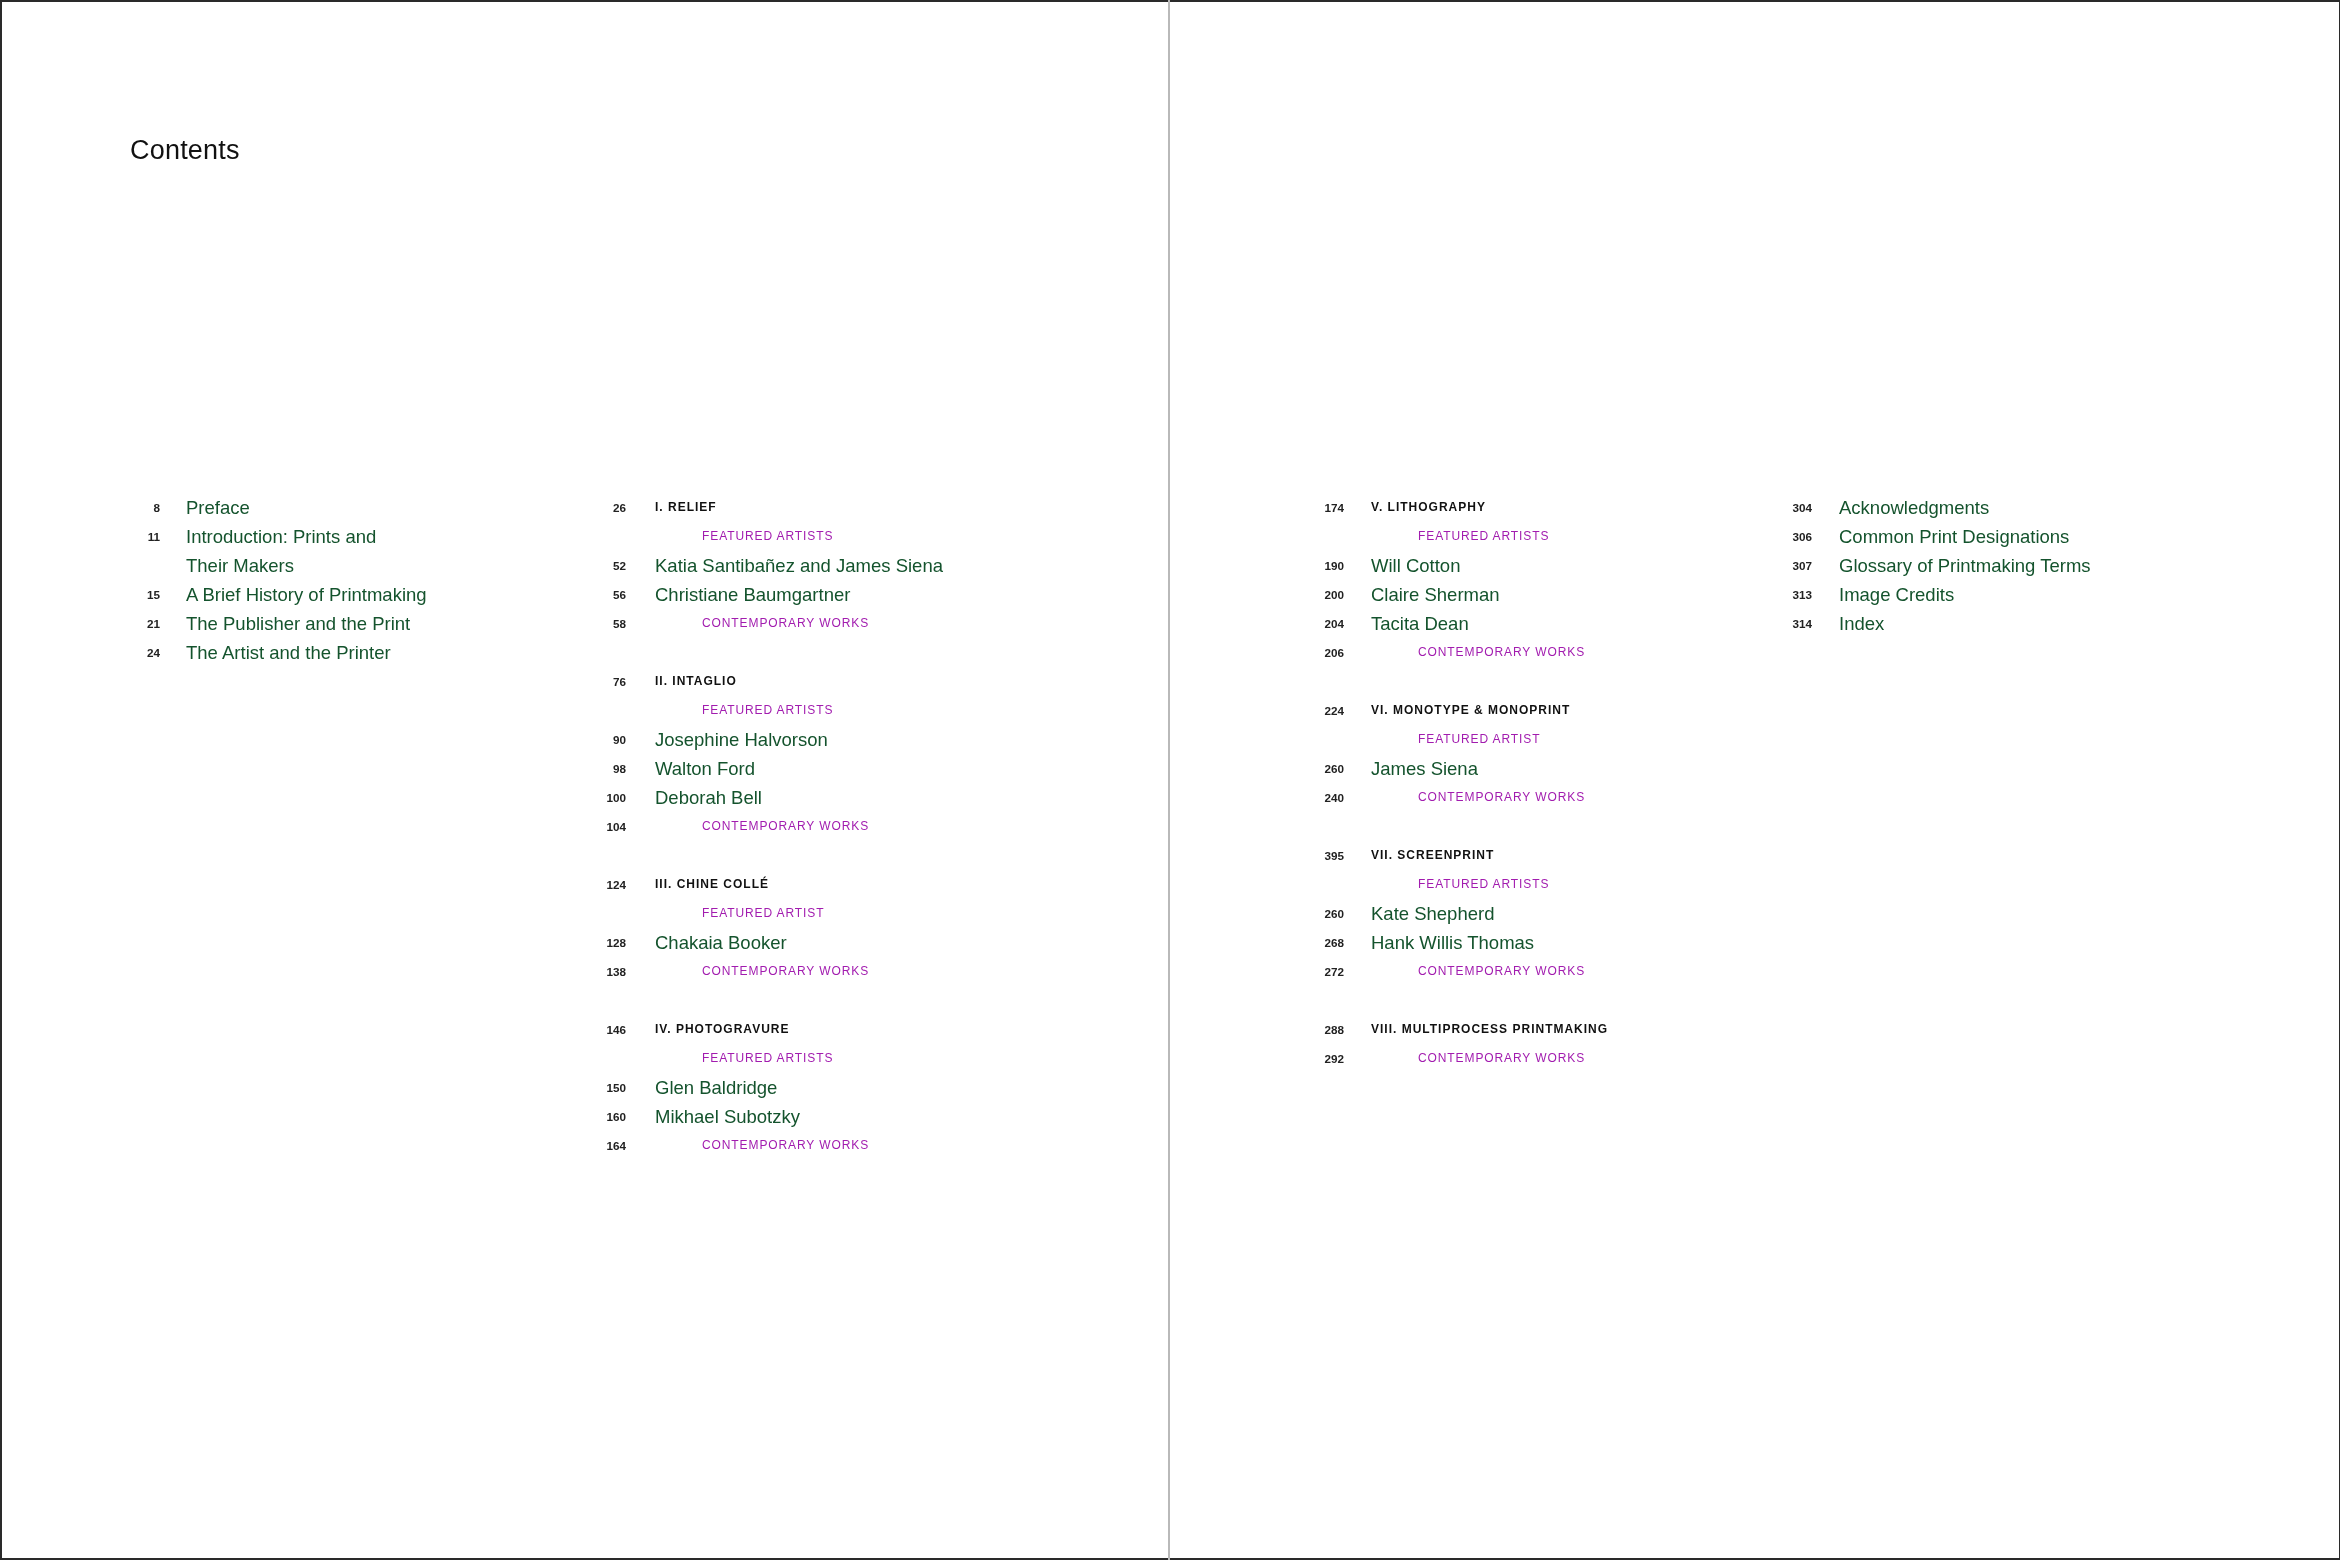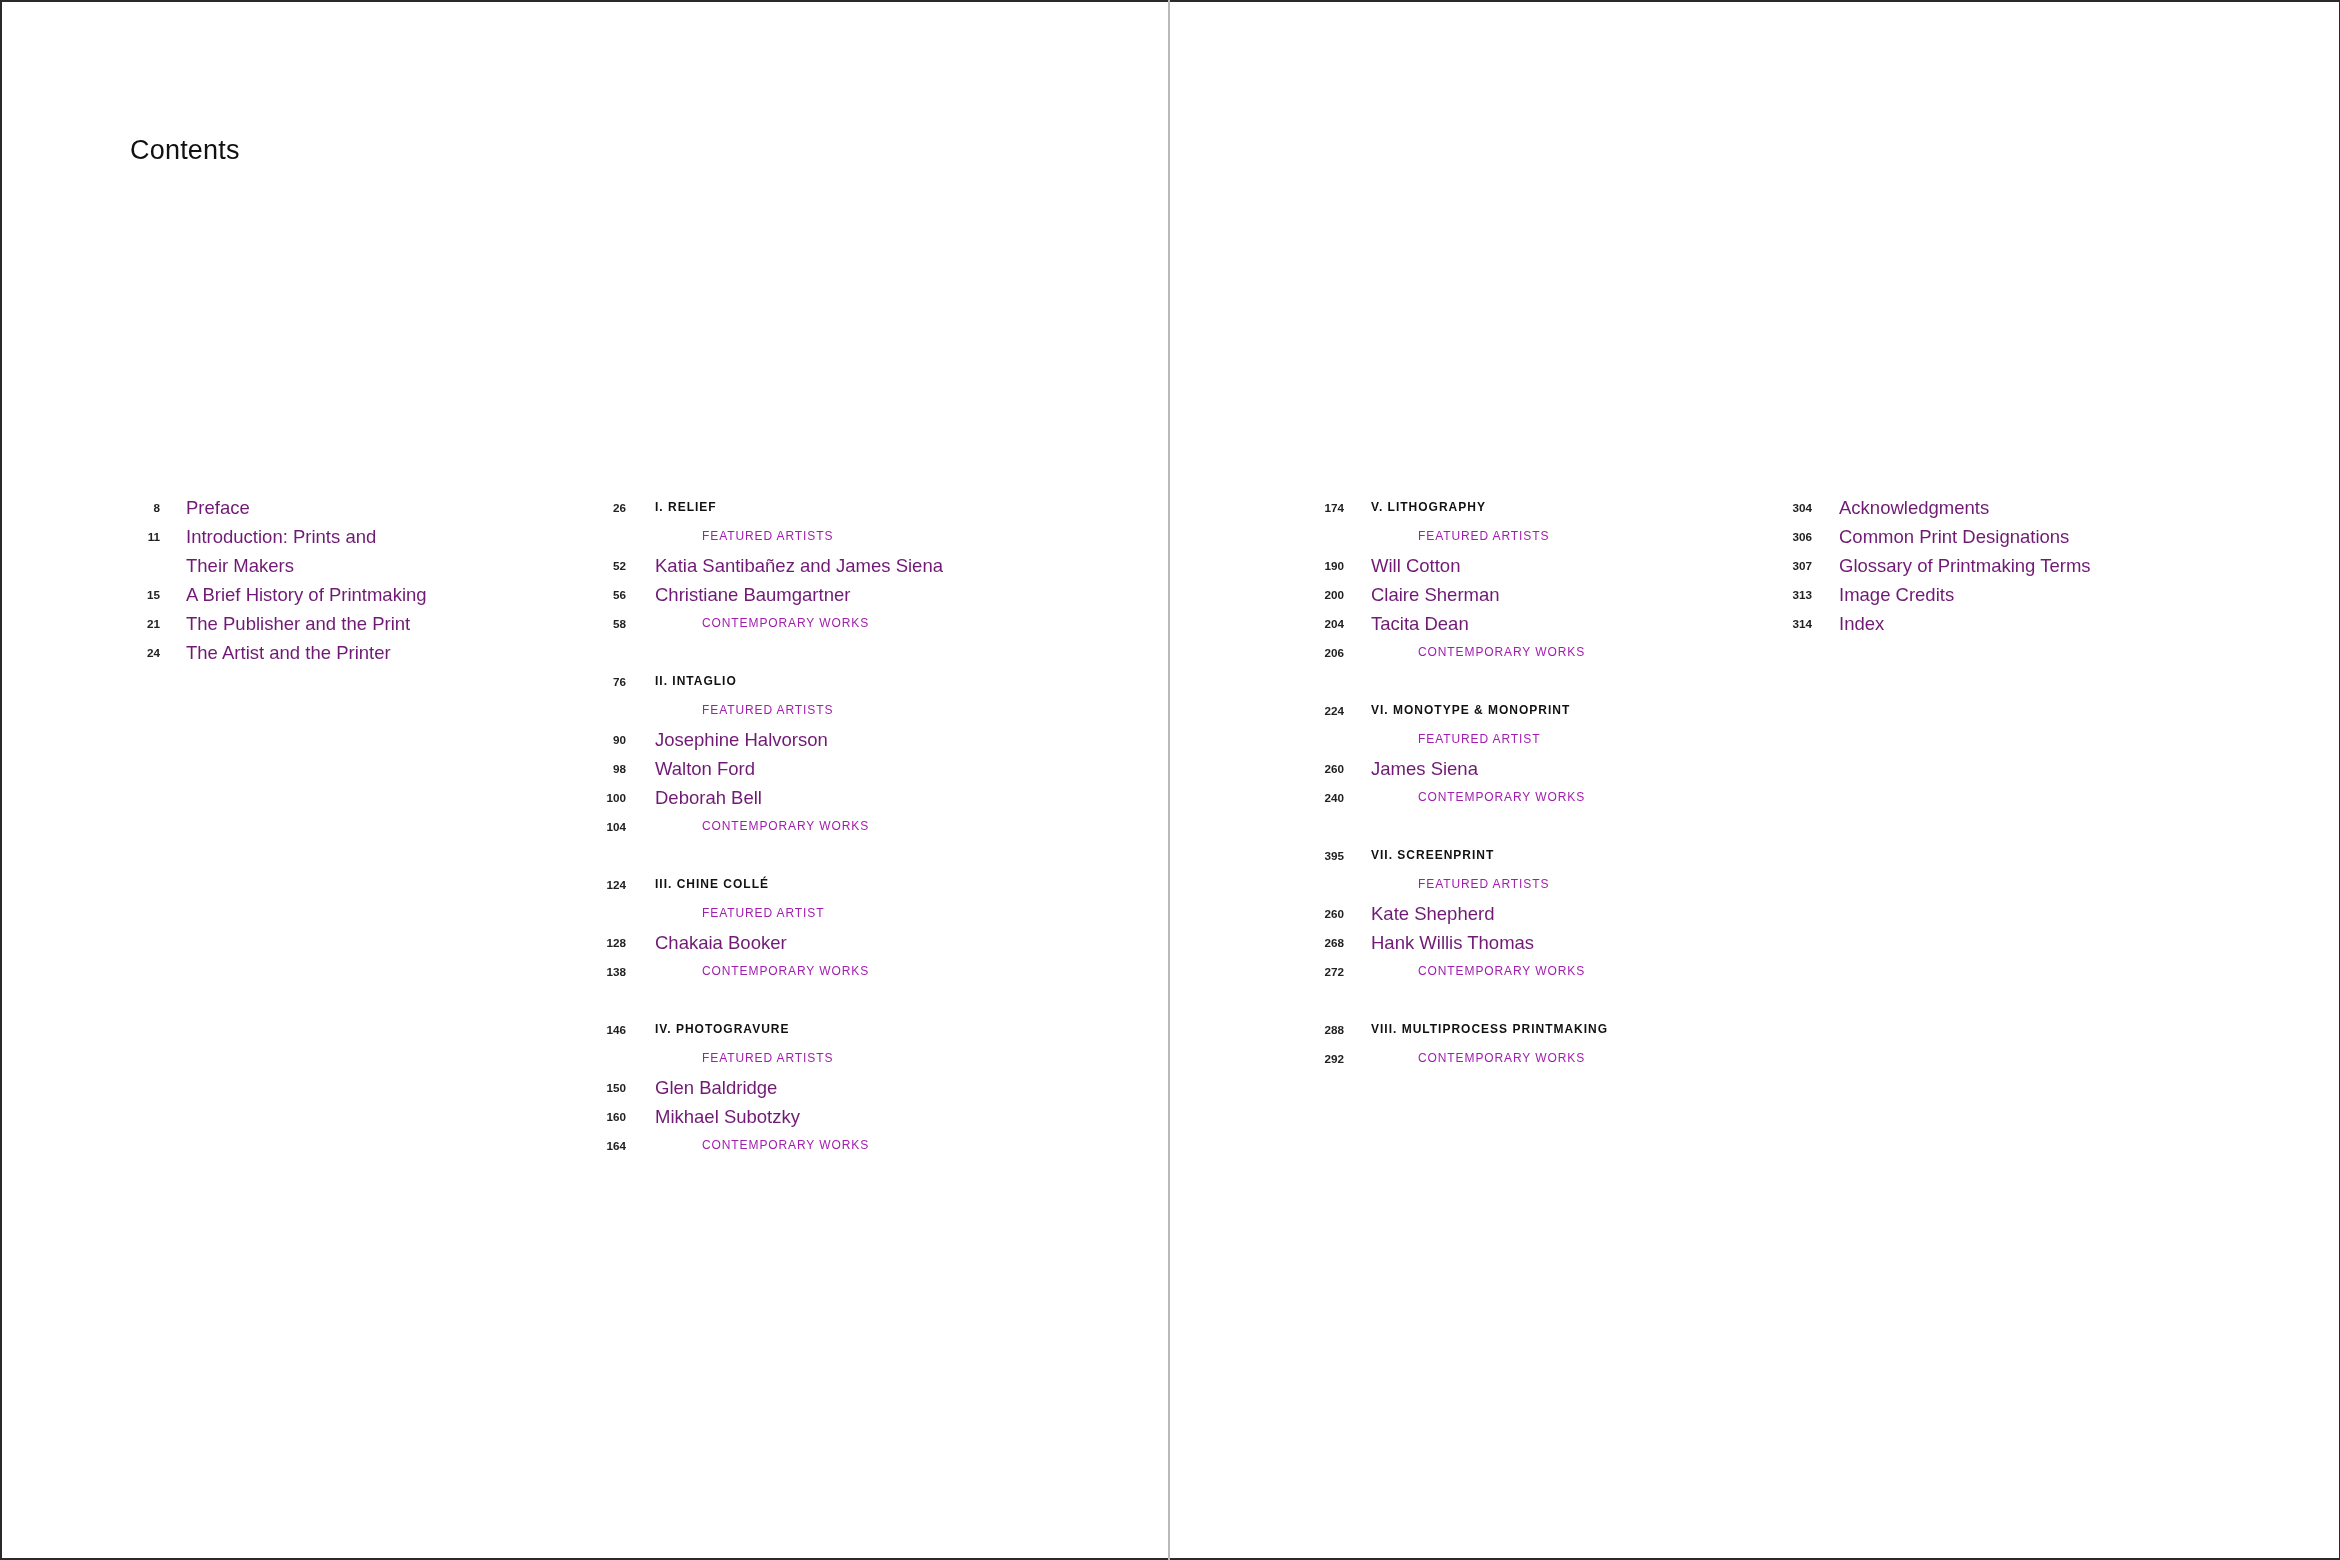--- a/index.html
+++ b/index.html
@@ -22,21 +22,21 @@
   }
   .toc-col { position: absolute; top: 493px; }
   .row {
     position: relative; height: 29px; line-height: 29px; white-space: nowrap;
   }
   .row.gap { height: 29px; }
   .num {
     position: absolute; right: calc(100% - var(--numr)); top: 0;
     font-size: 11.7px; font-weight: 700; color: #222; text-align: right;
   }
-  .label { position: absolute; left: var(--textl); top: 0; color: #701a75; }
+  .label { position: absolute; left: var(--textl); top: 0; color: #14532d; }
   .label.t-item { font-size: 18.5px; }
   .label.t-section { font-size: 12px; font-weight: 700; letter-spacing: 1px; color: #111; }
   .label.t-caps { font-size: 12px; letter-spacing: 0.9px; color: #a21caf; margin-left: 47px; }
   .col1 { left: 127px; width: 449px; --numr: 33px; --textl: 59px; }
   .col2 { left: 595px; width: 546px; --numr: 31px; --textl: 60px; }
   .col3 { left: 1307px; width: 468px; --numr: 37px; --textl: 64px; }
   .col4 { left: 1775px; width: 546px; text-decoration: underline; --numr: 37px; --textl: 64px; }
 </style>
 </head>
 <body>

